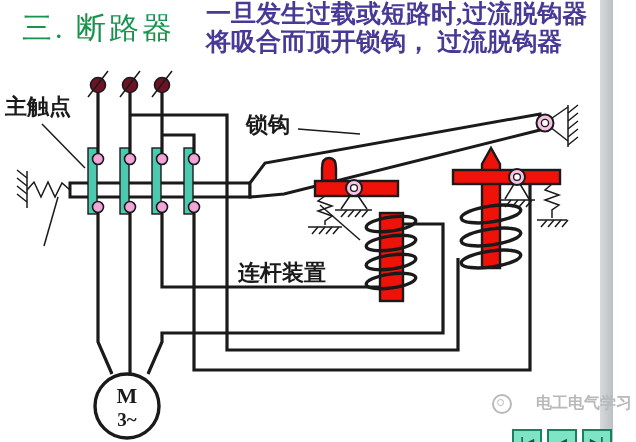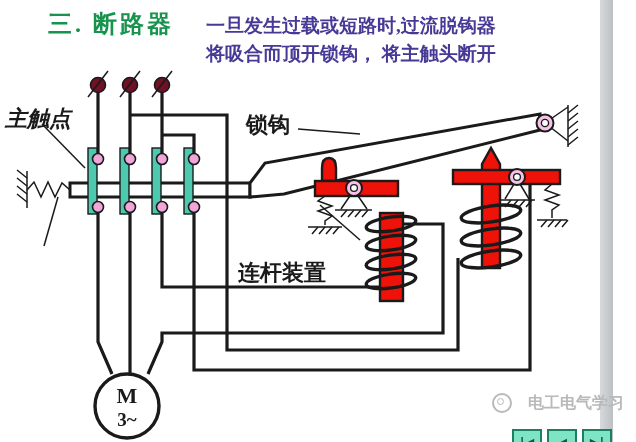--- a/index.html
+++ b/index.html
@@ -6,34 +6,34 @@
     --title-green:#17934d; --body-purple:#473996; --diagram-black:#1a1a1a;
     --contact-teal:#4cc9ae; --contact-pink:#f0a6d8; --mechanism-red:#ee1209;
     --terminal-maroon:#701226; --watermark-gray:#b9b9b9; --nav-teal:#7de4c4;
   }
   html,body{margin:0;padding:0;background:#fff;}
   .stage{position:relative;width:636px;height:442px;overflow:hidden;background:#fff;
          font-family:"Liberation Serif","DejaVu Serif",serif;}
   .slide-edge{position:absolute;left:600px;top:0;width:13px;height:442px;
 ary        background:linear-gradient(to right,#d7d9db,#bcc0c4);}
   .slide-edge{background:linear-gradient(to right,#d7d9db,#bcc0c4);}
-  .title{position:absolute;left:22px;top:8px;font-size:24px;font-weight:bold;
-         color:var(--title-green);letter-spacing:3px;white-space:nowrap;margin-left:26px;}
-  .para{position:absolute;left:206px;top:12px;width:420px;font-size:19px;font-weight:bold;
+  .title{position:absolute;left:22px;top:8px;font-size:30px;font-weight:normal;
+         color:var(--title-green);letter-spacing:3px;white-space:nowrap;}
+  .para{position:absolute;left:206px;top:0;width:420px;font-size:25px;font-weight:bold;
         color:var(--body-purple);line-height:28px;white-space:nowrap;}
   .lbl{position:absolute;font-size:22px;font-weight:bold;color:var(--diagram-black);white-space:nowrap;}
-  .lbl-main-contact{left:5px;top:104px;font-style:italic;}
+  .lbl-main-contact{left:5px;top:92px;}
   .lbl-lock-hook{left:246px;top:110px;}
   .lbl-spring{left:22px;top:246px;}
   .lbl-linkage{left:238px;top:242px;margin-top:16px;}
   .motor-text{position:absolute;text-align:center;width:44px;font-weight:bold;
               color:var(--diagram-black);}
   .motor-m{left:105px;top:383px;font-size:22px;}
   .motor-ph{left:105px;top:409px;font-size:19px;}
-  .watermark{position:absolute;left:492px;top:393px;display:flex;gap:16px;
+  .watermark{position:absolute;left:492px;top:393px;display:flex;align-items:center;gap:24px;
              color:var(--watermark-gray);font-size:16px;font-weight:bold;white-space:nowrap;}
   .wm-icon{width:16px;height:16px;border:2px solid var(--watermark-gray);border-radius:50%;
            display:inline-block;position:relative;}
   .wm-icon::after{content:"";position:absolute;left:3px;top:3px;width:5px;height:5px;
            border:1.5px solid var(--watermark-gray);border-radius:50%;}
   .navbar{position:absolute;left:512px;top:429px;display:flex;gap:5px;z-index:5;}
   .navbtn{width:30px;height:26px;background:var(--nav-teal);border:2px solid #1a7f63;
           color:#14524a;font-size:13px;font-weight:bold;display:flex;align-items:center;
           justify-content:center;font-family:"DejaVu Sans",sans-serif;padding:0;line-height:1;}
   svg{position:absolute;left:0;top:0;}
@@ -162,21 +162,21 @@
       <path class="thin" d="M298,129 L360,134"></path>
       <path class="thin" d="M58,197 L44,246"></path>
       <path class="thin" d="M320,205 L360,240"></path>
     </g>
   </svg>
 
   <div class="title">三.  断路器</div>
 
   <div class="para">
     <div>一旦发生过载或短路时,过流脱钩器</div>
-    <div>将吸合而顶开锁钩， 将主触头断开</div>
+    <div>将吸合而顶开锁钩， 过流脱钩器</div>
   </div>
 
   <div class="lbl lbl-main-contact">主触点</div>
   <div class="lbl lbl-lock-hook">锁钩</div>
   <div class="lbl lbl-linkage">连杆装置</div>
 
   <div class="motor-text motor-m">M</div>
   <div class="motor-text motor-ph">3~</div>
 
   <div class="watermark">

